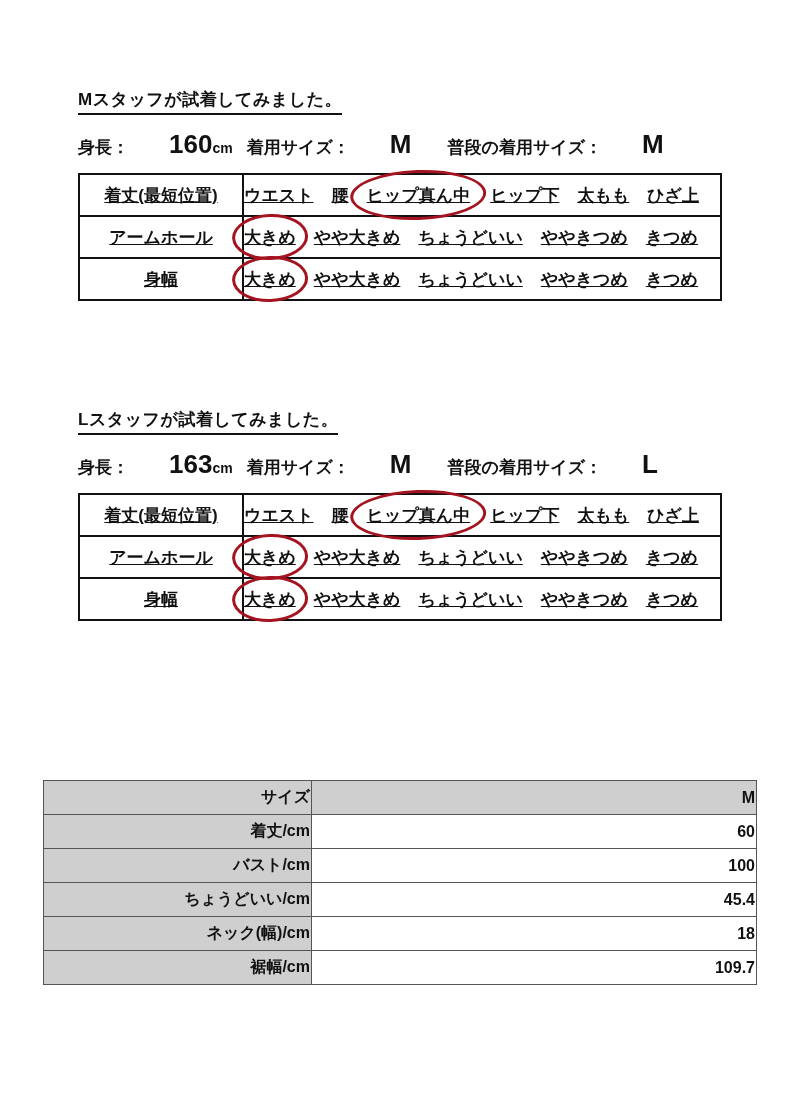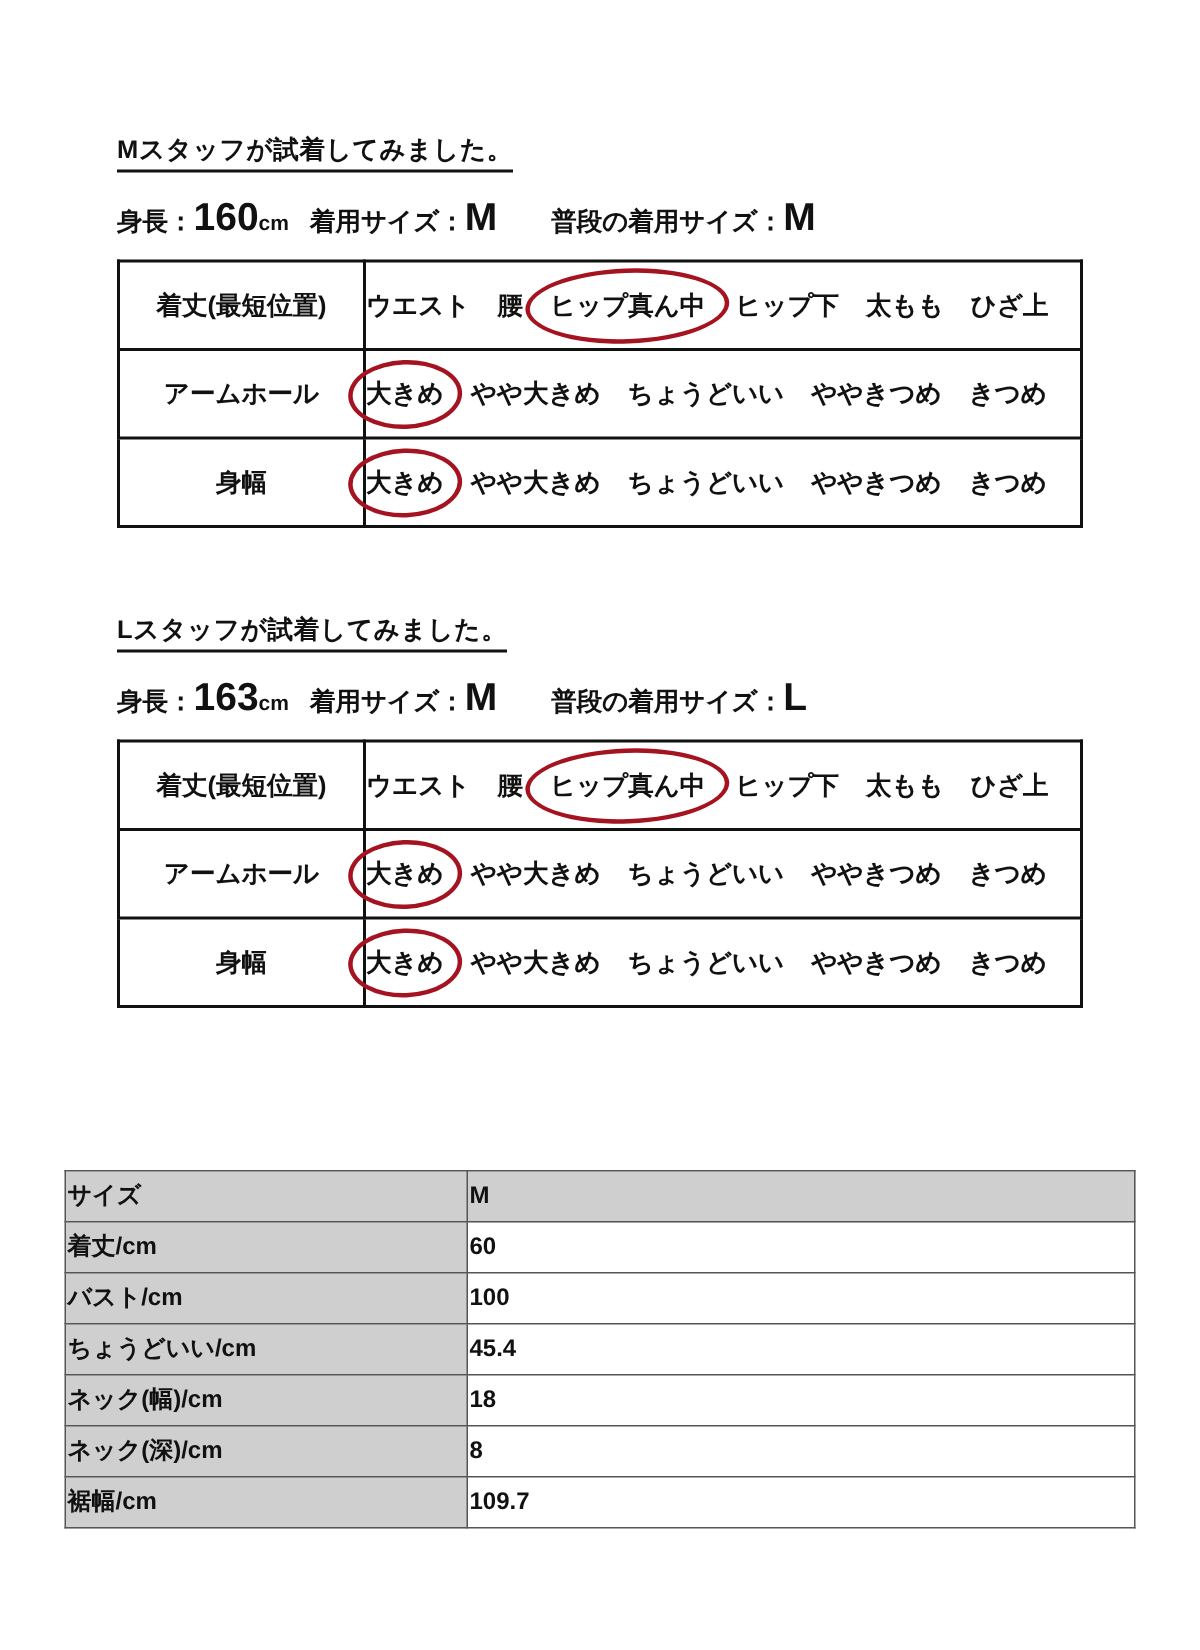--- a/index.html
+++ b/index.html
@@ -32,38 +32,39 @@
   }
   .staff-meta {
     margin-top: 16px;
     font-size: 17px;
     font-weight: bold;
     white-space: nowrap;
     display: flex;
     align-items: baseline;
   }
   .meta-label { font-size: 17px; font-weight: bold; }
-  .meta-big { font-size: 26px; font-weight: bold; line-height: 1; }
+  .meta-big { font-size: 26px; font-weight: bold; line-height: 1; margin-left: 40px; }
   .meta-unit { font-size: 14px; font-weight: bold; }
   .meta-gap-sm { display: inline-block; width: 14px; }
   .meta-gap-lg { display: inline-block; width: 36px; }
 
   table.review {
     margin-top: 14px;
     border-collapse: collapse;
     width: 644px;
     table-layout: fixed;
     background: #fff;
   }
   table.review td {
     border: 2px solid #111;
-    height: 59px;
+    height: 42px;
     vertical-align: middle;
     font-size: 17px;
     font-weight: bold;
+    text-decoration: underline;
   }
   td.rv-label {
     width: 164px;
     text-align: center;
     white-space: nowrap;
   }
   td.rv-opts {
     padding-left: 0;
     position: relative;
   }
@@ -96,21 +97,21 @@
   
   .spec-wrap { position: absolute; left: 43px; top: 780px; width: 714px; }
   table.spec {
     border-collapse: collapse;
     width: 714px;
     table-layout: fixed;
   }
   table.spec th, table.spec td {
     border: 1px solid #555;
     height: 34px;
-    text-align: left;
+    text-align: right;
     font-size: 16px;
     font-weight: bold;
     color: #111;
   }
   table.spec th.spec-head-label,
   table.spec td.spec-label {
     width: 268px;
     background: #cfcfcf;
   }
   table.spec th.spec-head-val { background: #cfcfcf; }
@@ -254,24 +255,20 @@
       </tr>
       <tr>
         <td class="spec-label">ちょうどいい/cm</td>
         <td class="spec-val">45.4</td>
       </tr>
       <tr>
         <td class="spec-label">ネック(幅)/cm</td>
         <td class="spec-val">18</td>
       </tr>
       <tr>
-        <td class="spec-label">ネック(深)/cm</td>
-        <td class="spec-val">8</td>
-      </tr>
-      <tr>
         <td class="spec-label">裾幅/cm</td>
         <td class="spec-val">109.7</td>
       </tr>
     </tbody>
       </table>
   </div>
 
 </div>
 
 </body></html>

